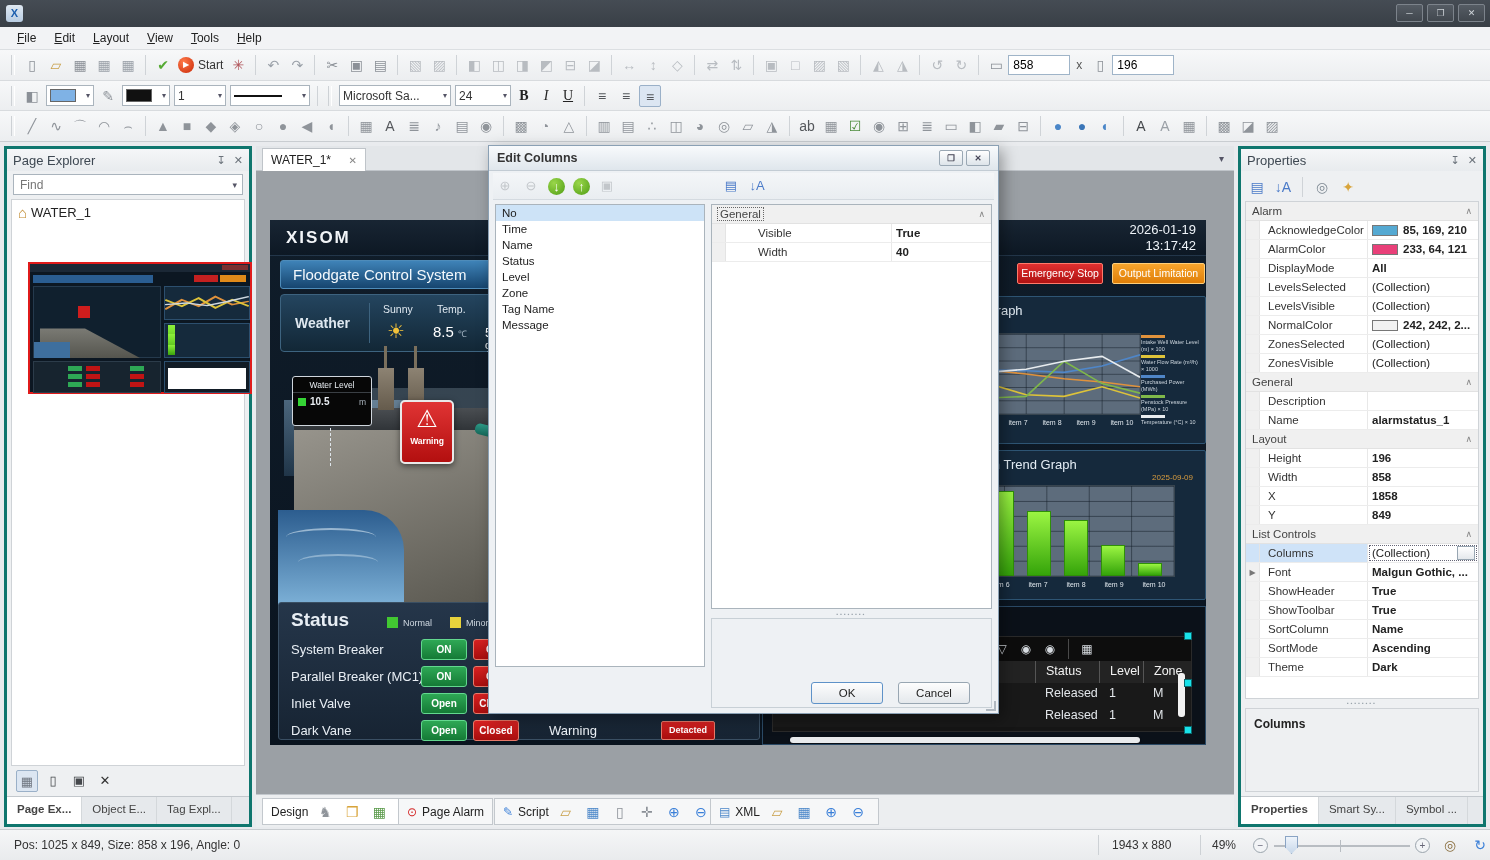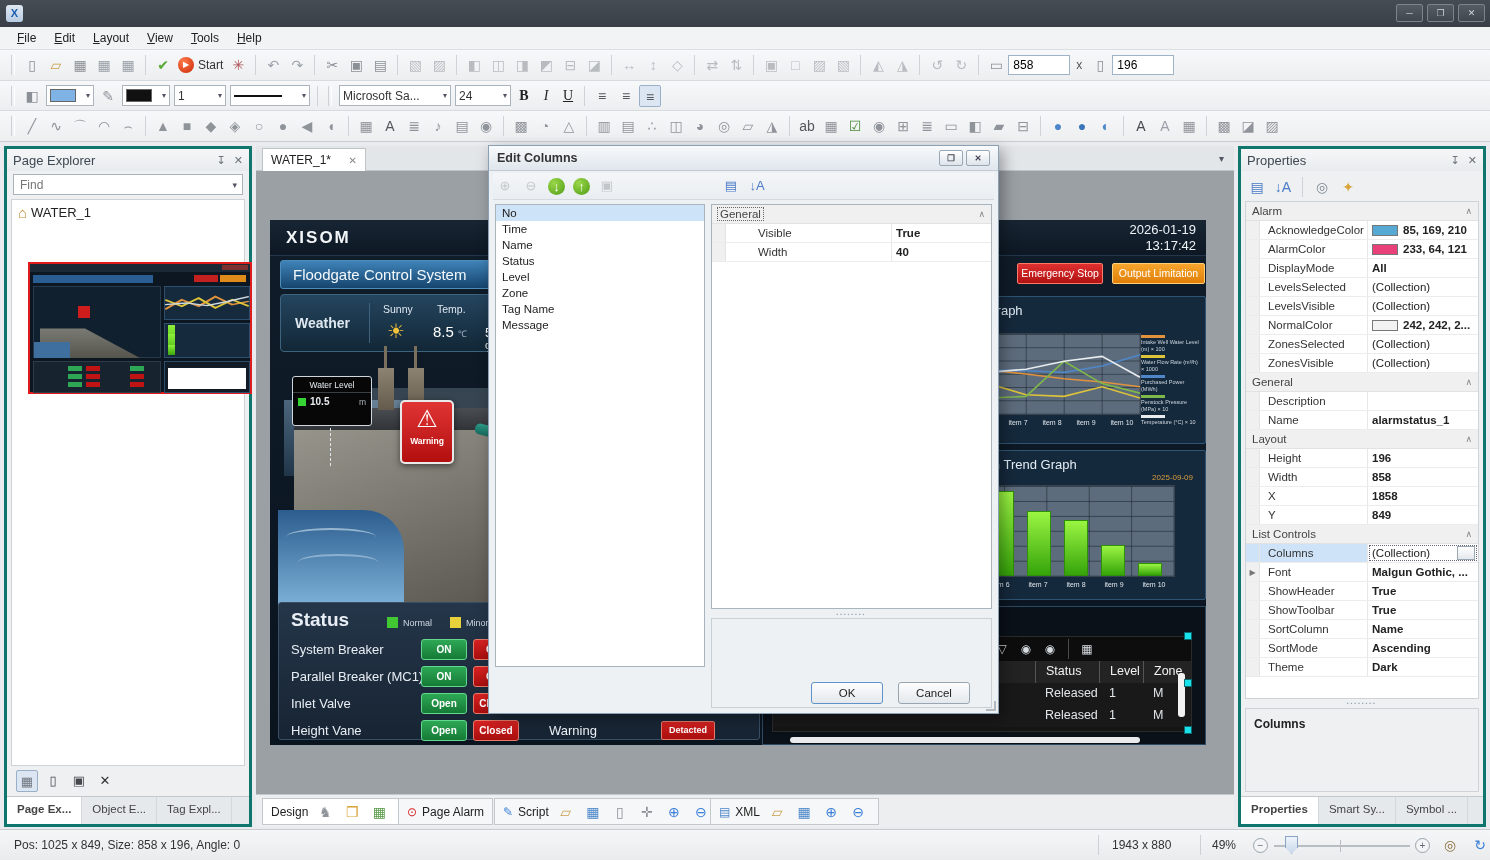--- a/index.html
+++ b/index.html
@@ -582,21 +582,21 @@
             <span>Parallel Breaker (MC1)</span>
             <span class="sp-btn sp-on">ON</span>
             <span class="sp-btn sp-off">OFF</span>
           </div>
           <div class="sp-row" style="top:88px;">
             <span>Inlet Valve</span>
             <span class="sp-btn sp-on">Open</span>
             <span class="sp-btn sp-off">Closed</span>
           </div>
           <div class="sp-row" style="top:115px;">
-            <span>Height Vane</span>
+            <span>Dark Vane</span>
             <span class="sp-btn sp-on">Open</span>
             <span class="sp-btn sp-off">Closed</span>
             <span class="sp-warnlabel">Warning</span>
             <span class="sp-badge">Detacted</span>
           </div>
         </div>
 
         <div class="tpanel trend-panel">
           <div class="tp-title">Trend Graph</div>
           <div class="plot trend-plot">

